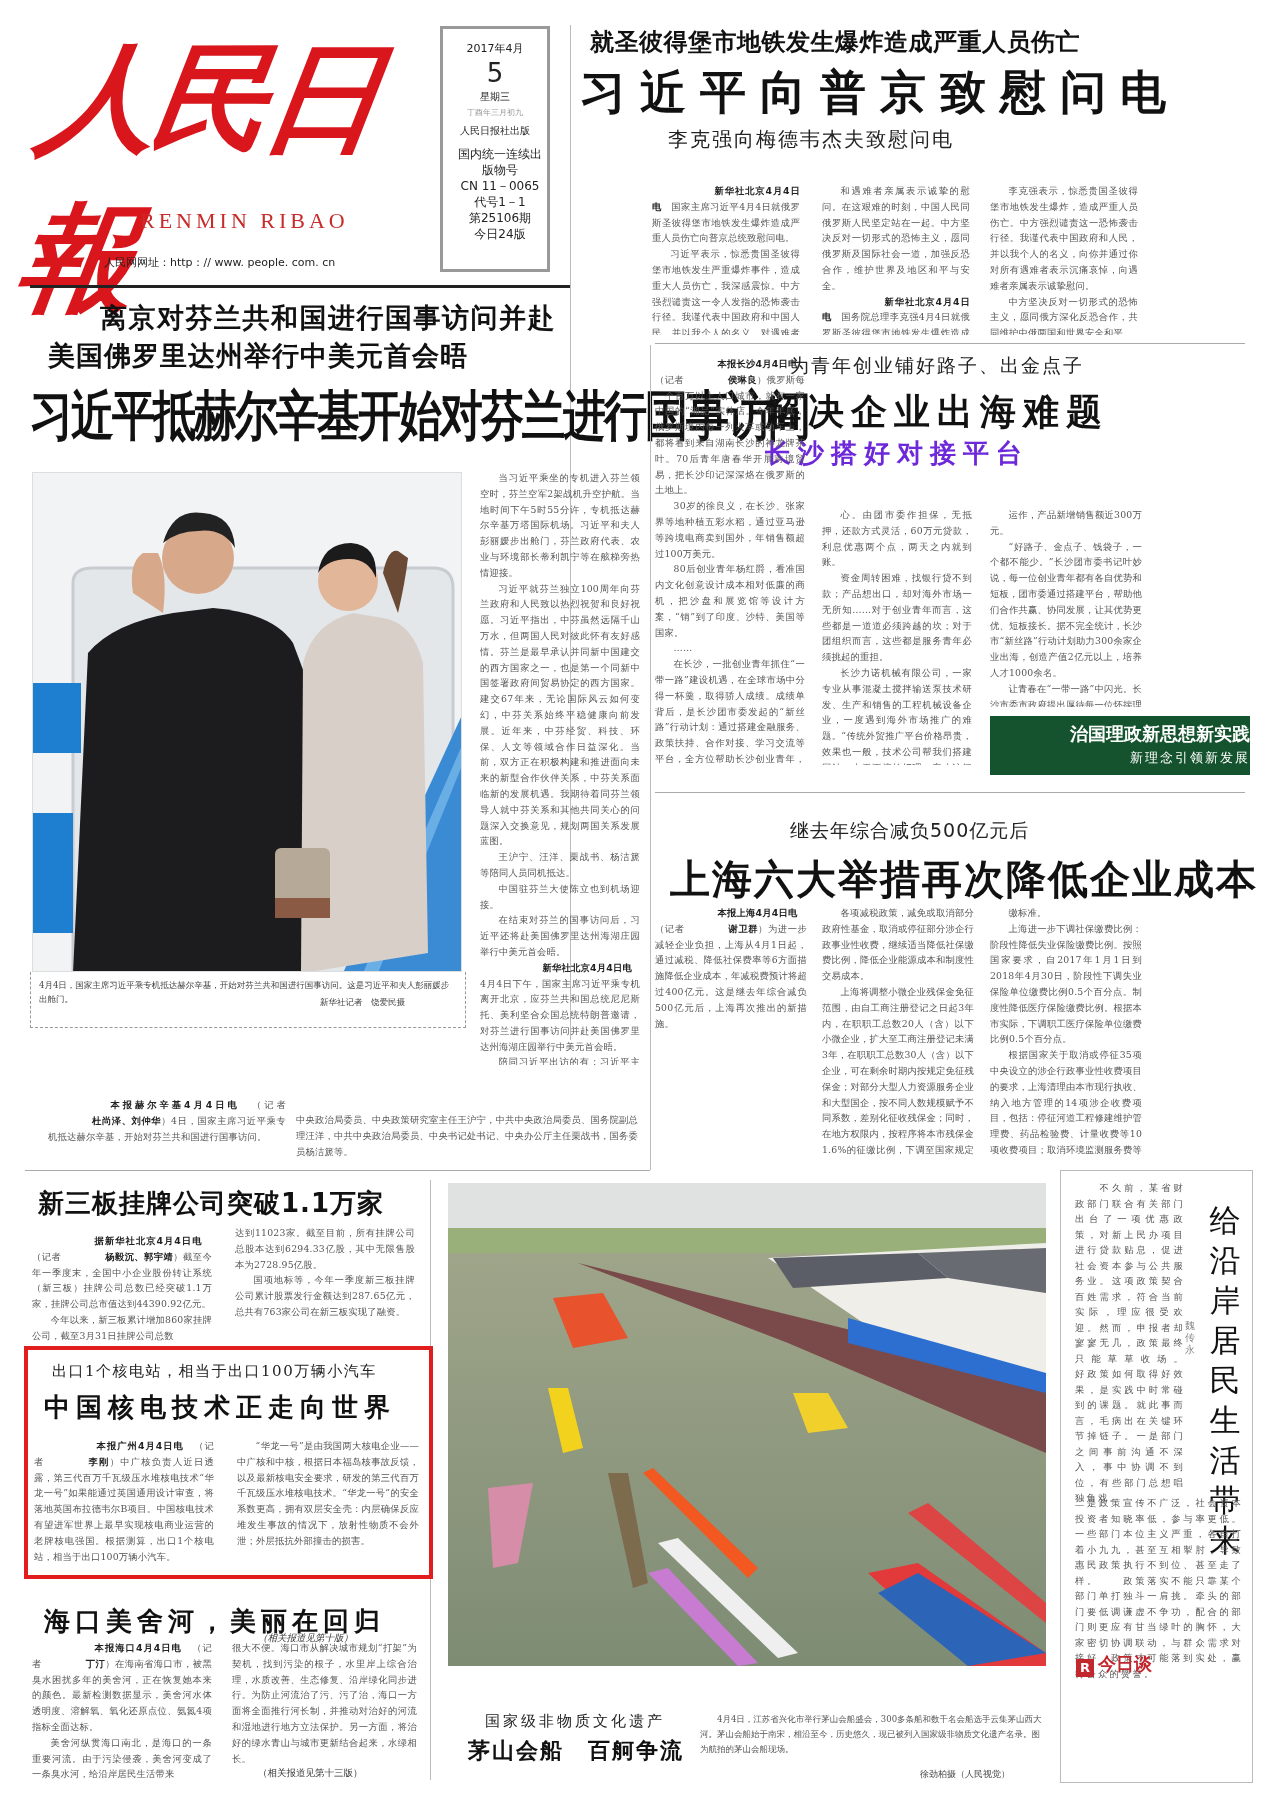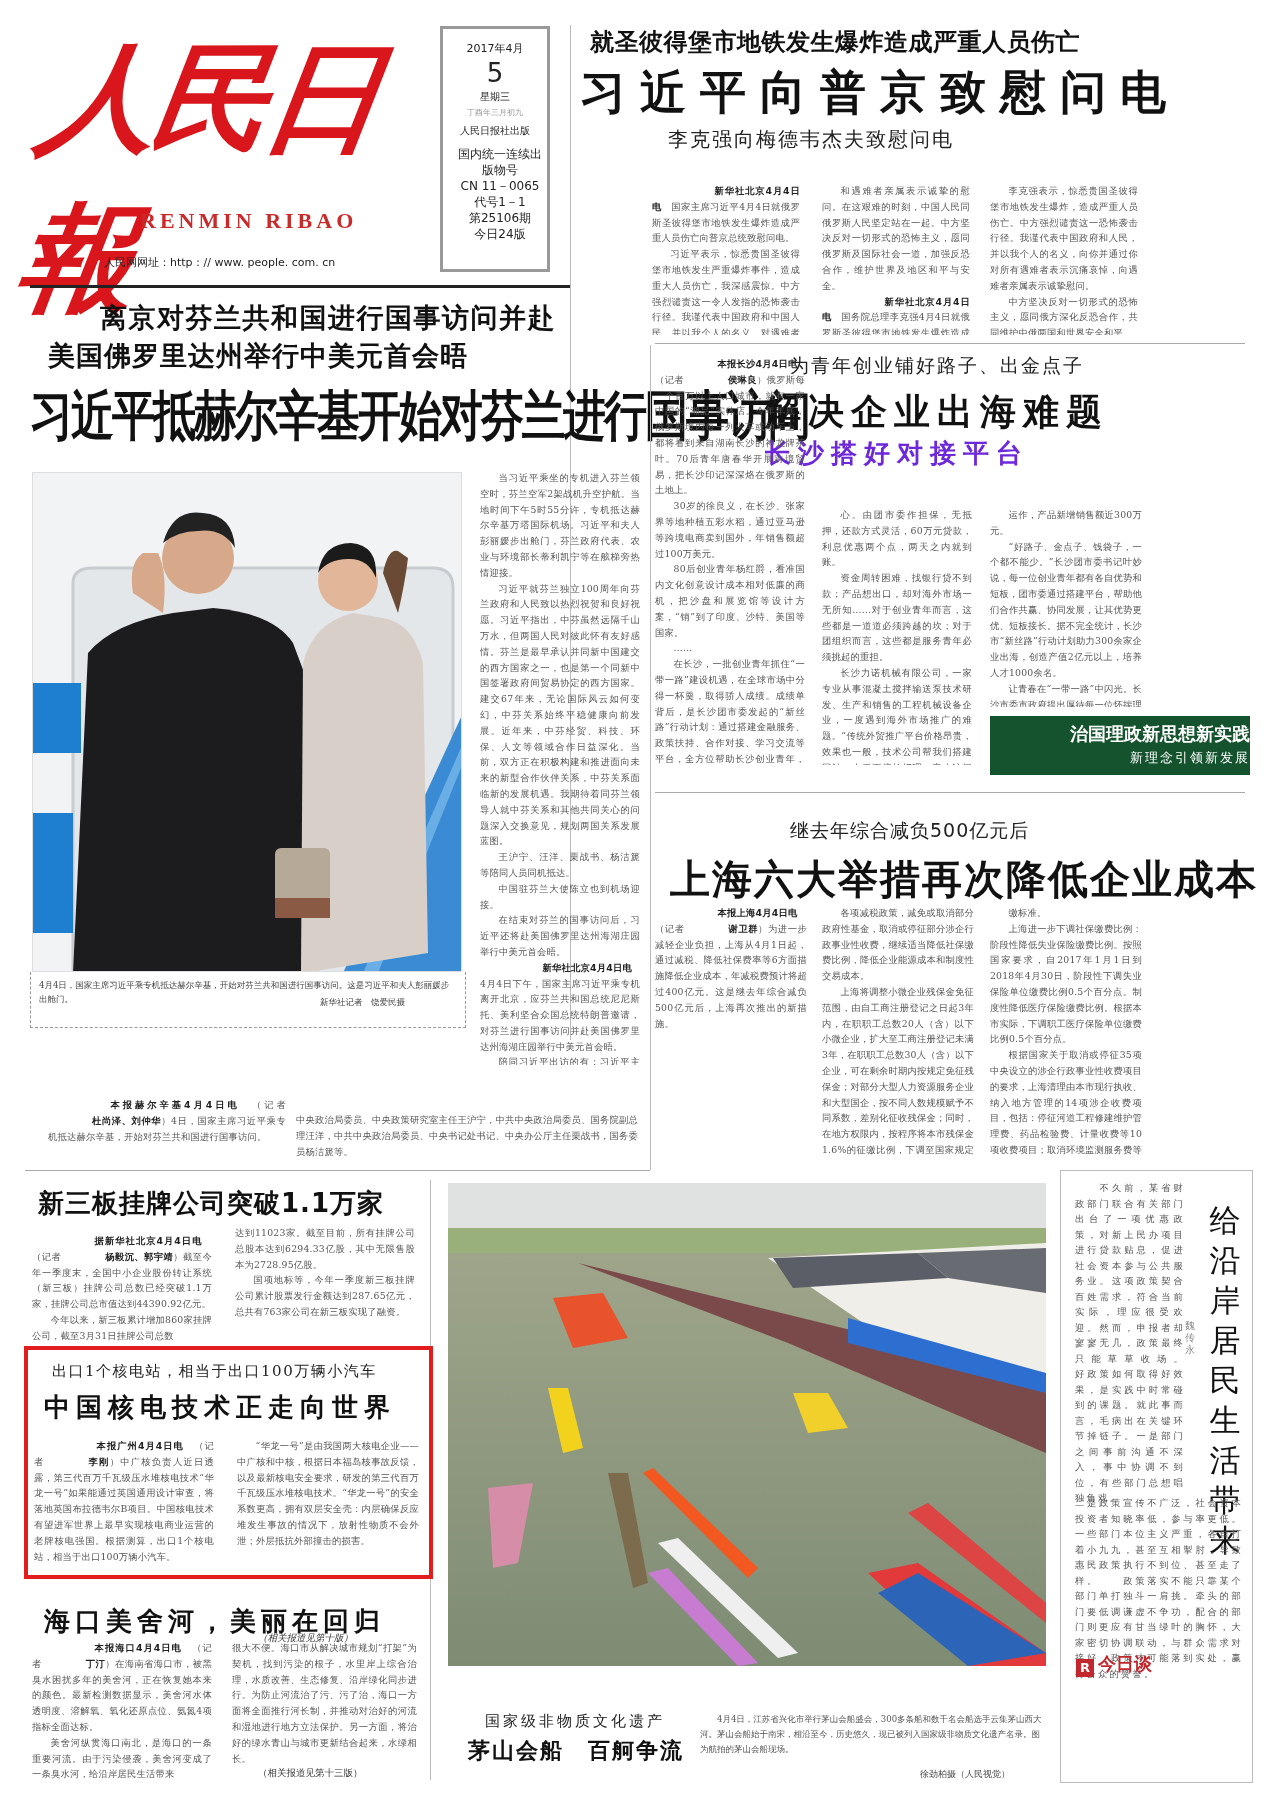--- a/index.html
+++ b/index.html
@@ -10,21 +10,21 @@
   .body-text { font-size: 9.3px; line-height: 15.8px; color: #555; text-align: justify; text-indent: 2em; letter-spacing: 0.2px; }
   .body-text p { text-indent: 2em; }
   .body-text b { color: #222; font-family: "DejaVu Sans", sans-serif; font-weight: bold; padding-left: 44px; }
   .col { position: absolute; overflow: hidden; }
   .hr { position: absolute; background: #aaa; height: 1px; }
   .vr { position: absolute; background: #bbb; width: 1px; }
 
   
   #logo { left: 30px; top: 18px; width: 400px; height: 185px; }
   #logo-cn { position: absolute; left: 0; top: 0; font-size: 118px; color: #d9161c; font-family: "DejaVu Serif", serif; font-weight: bold; font-style: italic; letter-spacing: -6px; line-height: 160px; transform: skewX(-8deg); }
-  #logo-en { position: absolute; left: 110px; top: 190px; font-size: 22px; color: #c92a2a; letter-spacing: 4px; font-family: "Liberation Serif", serif; font-weight: bold; }
+  #logo-en { position: absolute; left: 110px; top: 190px; font-size: 22px; color: #c92a2a; letter-spacing: 4px; font-family: "Liberation Serif", serif; }
   #website { left: 104px; top: 255px; font-size: 11px; color: #222; font-family: "DejaVu Sans", sans-serif; }
 
   #datebox { left: 440px; top: 26px; width: 110px; height: 246px; border: 3px solid #999; text-align: center; font-family: "DejaVu Sans", sans-serif; color: #222; }
   #datebox .ym { margin-top: 12px; font-size: 11px; }
   #datebox .day { font-size: 26px; line-height: 34px; }
   #datebox .wk { font-size: 10px; }
   #datebox .lunar { font-size: 8px; color: #999; margin-top: 3px; }
   #datebox .pub { font-size: 10px; margin-top: 6px; font-family: "DejaVu Serif", serif; }
   #datebox .small { font-size: 12px; line-height: 16px; padding-left: 10px; }
   #datebox .cnn { margin-top: 8px; }

